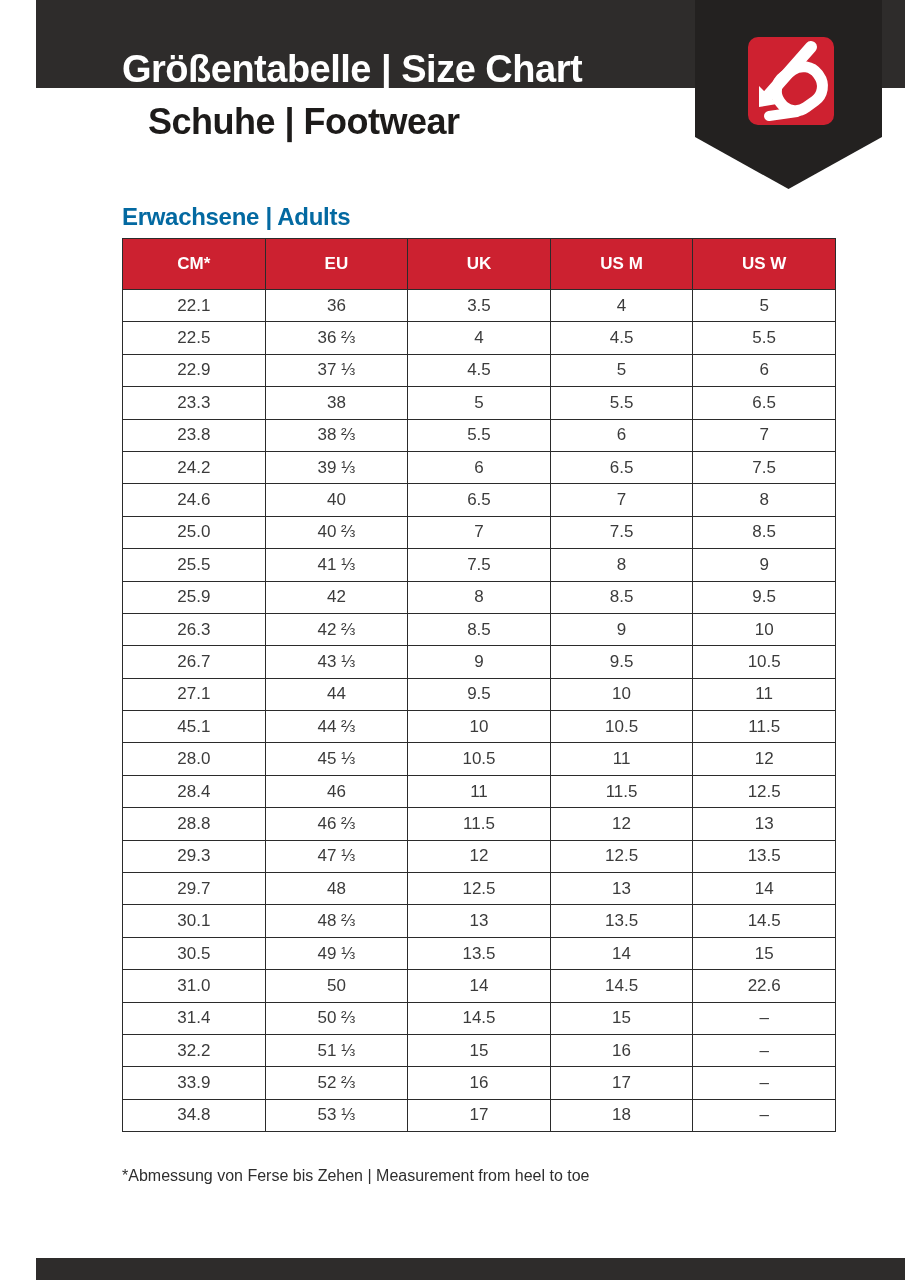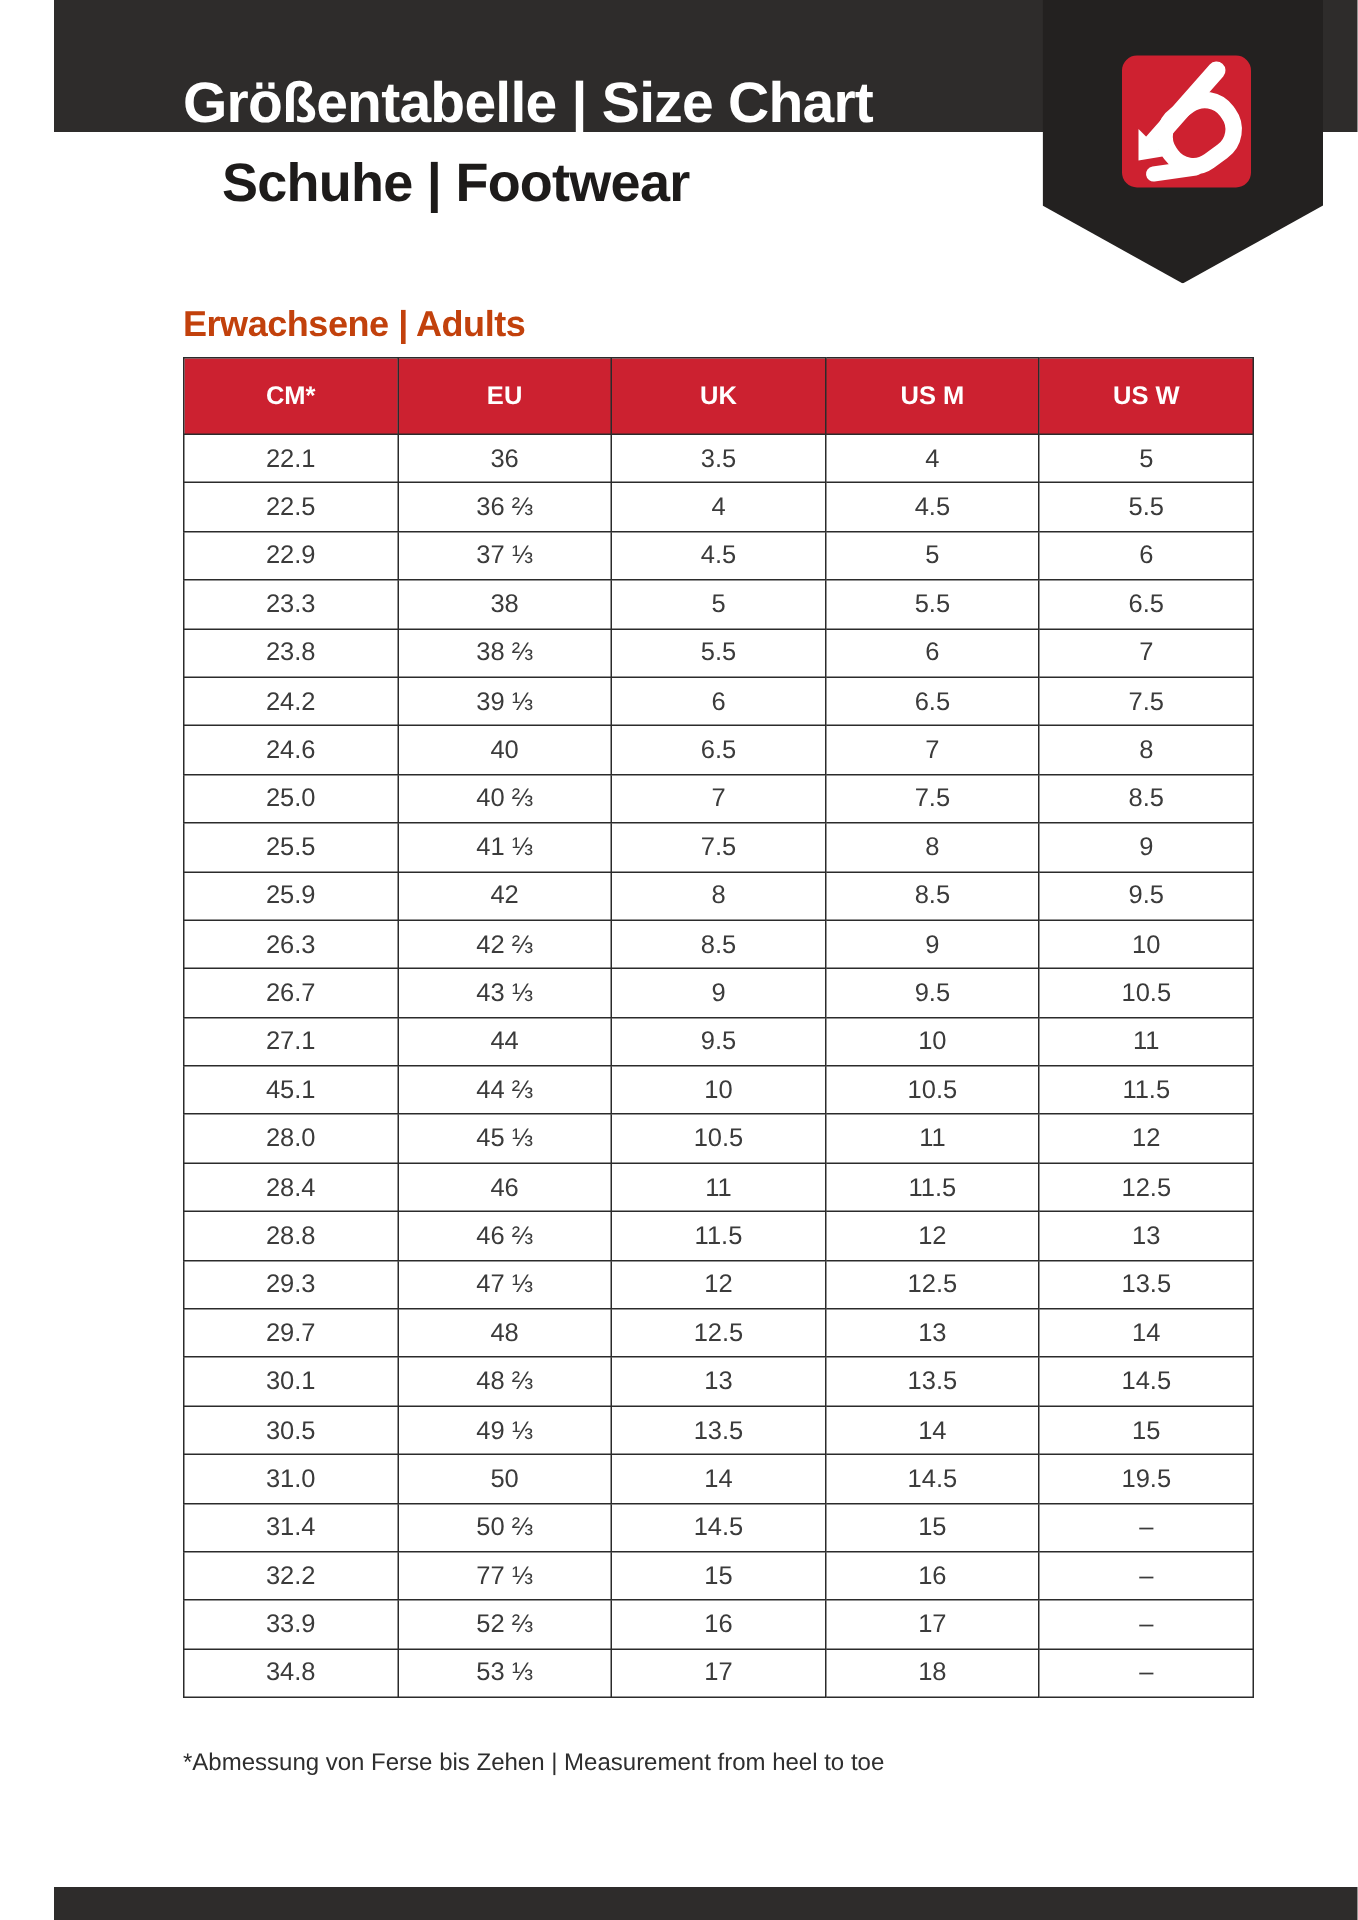--- a/index.html
+++ b/index.html
@@ -25,21 +25,21 @@
     color:#ffffff; font-size:38px; font-weight:bold; letter-spacing:-0.5px;
     white-space:nowrap; line-height:1;
   }
   .page-subtitle {
     position:absolute; left:112px; top:104px; z-index:4;
     color:#1d1b1a; font-size:36px; font-weight:bold; letter-spacing:-0.5px;
     white-space:nowrap; line-height:1;
   }
   .section-heading {
     position:absolute; left:86px; top:205px;
-    color:#c2410c; font-size:24px; font-weight:bold; letter-spacing:-0.3px;
+    color:#0369a1; font-size:24px; font-weight:bold; letter-spacing:-0.3px;
     line-height:1;
   }
   table.size-table {
     position:absolute; left:86px; top:238px; width:714px;
     border-collapse:collapse; table-layout:fixed;
   }
   table.size-table th {
     background:#cc2130; color:#ffffff; height:48px;
     font-size:17px; font-weight:bold; text-align:center;
     border:1px solid #2b2b2b;
@@ -241,32 +241,32 @@
           <td>49 ⅓</td>
           <td>13.5</td>
           <td>14</td>
           <td>15</td>
         </tr>
         <tr>
           <td>31.0</td>
           <td>50</td>
           <td>14</td>
           <td>14.5</td>
-          <td>19.5</td>
+          <td>22.6</td>
         </tr>
         <tr>
           <td>31.4</td>
           <td>50 ⅔</td>
           <td>14.5</td>
           <td>15</td>
           <td>–</td>
         </tr>
         <tr>
           <td>32.2</td>
-          <td>77 ⅓</td>
+          <td>51 ⅓</td>
           <td>15</td>
           <td>16</td>
           <td>–</td>
         </tr>
         <tr>
           <td>33.9</td>
           <td>52 ⅔</td>
           <td>16</td>
           <td>17</td>
           <td>–</td>

